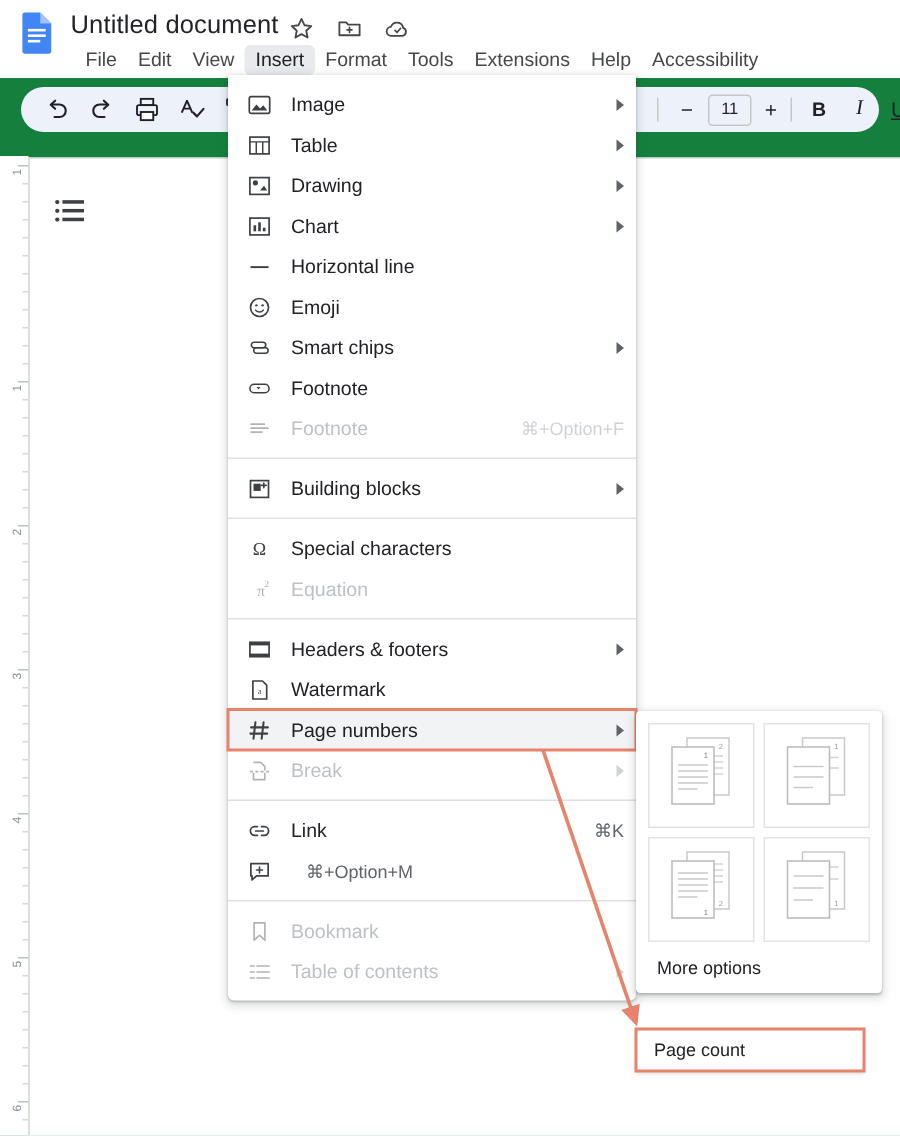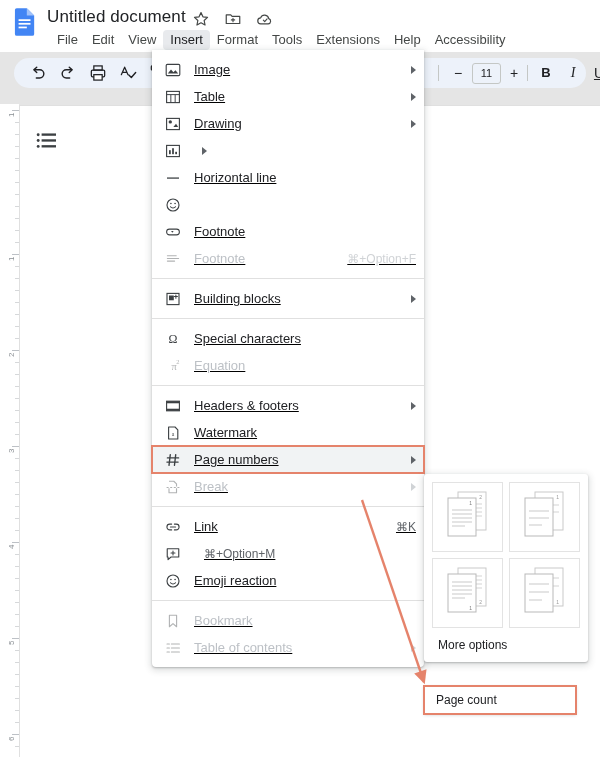--- a/index.html
+++ b/index.html
@@ -3,21 +3,21 @@
 <meta charset="utf-8">
 <style>
   html, body {
     margin: 0; padding: 0;
     width: 600px; height: 757px;
     overflow: hidden;
     background: #fff;
     font-family: "Liberation Sans", sans-serif;
     -webkit-font-smoothing: antialiased;
   }
-  #app { position: relative; width: 600px; height: 757px; background: #e5e5e5; }
+  #app { position: relative; width: 600px; height: 757px; background: #15803d; }
 
   
   .titlebar { position: absolute; left: 0; top: 0; width: 600px; height: 52px; background: #fff; }
   .docs-logo {
     position: absolute; left: 14px; top: 8px; width: 22px; height: 28px;
   }
   .doc-title {
     position: absolute; left: 47px; top: 7px;
     font-size: 17px; color: #212326; letter-spacing: .1px; white-space: nowrap;
   }
@@ -65,21 +65,20 @@
     background: #fff; border-top: 1px solid #e0e0e0; border-left: 1px solid #e0e0e0;
   }
   .bullet-icon { position: absolute; left: 16px; top: 26px; width: 22px; height: 18px; }
 
   
   .menu {
     position: absolute; left: 152px; top: 50px; width: 272px;
     background: #fff; border-radius: 0 0 4px 4px;
     box-shadow: 0 2px 6px 2px rgba(60,64,67,.15), 0 1px 2px 0 rgba(60,64,67,.3);
     padding: 6px 0 6px 0;
-    text-decoration: underline;
   }
   .mrow {
     position: relative; display: flex; align-items: center; height: 27px;
     padding: 0 8px 0 12px; font-size: 13px; color: #202124; cursor: default;
   }
   .mrow .micon {
     width: 18px; height: 18px; margin-right: 12px; flex: 0 0 18px;
     display: flex; align-items: center; justify-content: center;
   }
   .mrow .mlabel { flex: 1 1 auto; white-space: nowrap; }
@@ -315,20 +314,21 @@
 
     <div class="mrow">
       <span class="micon">
         <svg width="16" height="16" viewBox="0 0 20 20">
           <rect x="2" y="3" width="16" height="14" fill="none" stroke="#3c4043" stroke-width="1.4"></rect>
           <rect x="5" y="9" width="2.2" height="5" fill="#3c4043"></rect>
           <rect x="8.9" y="6.5" width="2.2" height="7.5" fill="#3c4043"></rect>
           <rect x="12.8" y="11" width="2.2" height="3" fill="#3c4043"></rect>
         </svg>
       </span>
+      <span class="mlabel">Chart</span>
       <span class="marrow"></span>
     </div>
 
     <div class="mrow">
       <span class="micon">
         <svg width="16" height="16" viewBox="0 0 20 20">
             <rect x="2.5" y="9.3" width="15" height="1.6" fill="#3c4043"></rect>
           </svg>
       </span>
       <span class="mlabel">Horizontal line</span>
@@ -336,22 +336,33 @@
 
     <div class="mrow">
       <span class="micon">
         <svg width="16" height="16" viewBox="0 0 20 20">
           <circle cx="10" cy="10" r="7.5" fill="none" stroke="#3c4043" stroke-width="1.4"></circle>
           <circle cx="7.4" cy="8.2" r="1" fill="#3c4043"></circle>
             <circle cx="12.6" cy="8.2" r="1" fill="#3c4043"></circle>
           <path d="M6.8 12.2a4 4 0 0 0 6.4 0" fill="none" stroke="#3c4043" stroke-width="1.3" stroke-linecap="round"></path>
         </svg>
       </span>
-    </div>
-
+      <span class="mlabel">Emoji</span>
+    </div>
+
+    <div class="mrow">
+      <span class="micon">
+        <svg width="16" height="16" viewBox="0 0 20 20">
+          <rect x="3.2" y="5.2" width="12" height="4.6" rx="2.3" fill="none" stroke="#3c4043" stroke-width="1.3"></rect>
+          <rect x="5.2" y="9.8" width="12" height="4.6" rx="2.3" fill="none" stroke="#3c4043" stroke-width="1.3"></rect>
+        </svg>
+      </span>
+      <span class="mlabel">Smart chips</span>
+      <span class="marrow"></span>
+    </div>
 
     <div class="mrow">
       <span class="micon">
         <svg width="16" height="16" viewBox="0 0 20 20">
           <rect x="2" y="6.4" width="16" height="7.2" rx="3.6" fill="none" stroke="#3c4043" stroke-width="1.3"></rect>
           <path d="M10.8 8.8l-1.6 2-1.6-2z" fill="#3c4043"></path>
         </svg>
       </span>
       <span class="mlabel">Footnote</span>
     </div>
@@ -464,31 +475,20 @@
     <div class="mrow">
       <span class="micon">
         <svg width="16" height="16" viewBox="0 0 20 20">
           <path d="M2.8 3.5h14.4v10.2H7.6L3.8 17v-3.3H2.8z" fill="none" stroke="#3c4043" stroke-width="1.4" stroke-linejoin="round"></path>
           <path d="M10 6.2v5M7.5 8.7h5" stroke="#3c4043" stroke-width="1.3" stroke-linecap="round"></path>
         </svg>
       </span>
       <span class="maccel">⌘+Option+M</span>
     </div>
 
-    <div class="mrow">
-      <span class="micon">
-        <svg width="16" height="16" viewBox="0 0 20 20">
-          <circle cx="10" cy="10" r="7.5" fill="none" stroke="#3c4043" stroke-width="1.4"></circle>
-          <circle cx="7.4" cy="8.2" r="1" fill="#3c4043"></circle>
-            <circle cx="12.6" cy="8.2" r="1" fill="#3c4043"></circle>
-          <path d="M6.8 12.2a4 4 0 0 0 6.4 0" fill="none" stroke="#3c4043" stroke-width="1.3" stroke-linecap="round"></path>
-        </svg>
-      </span>
-      <span class="mlabel">Emoji reaction</span>
-    </div>
 
     <div class="msep"></div>
 
     <div class="mrow disabled">
       <span class="micon">
         <svg width="16" height="16" viewBox="0 0 20 20">
           <path d="M5.5 2.8h9v14.4L10 13.3l-4.5 3.9z" fill="none" stroke="#3c4043" stroke-width="1.4" stroke-linejoin="round"></path>
         </svg>
       </span>
       <span class="mlabel">Bookmark</span>

